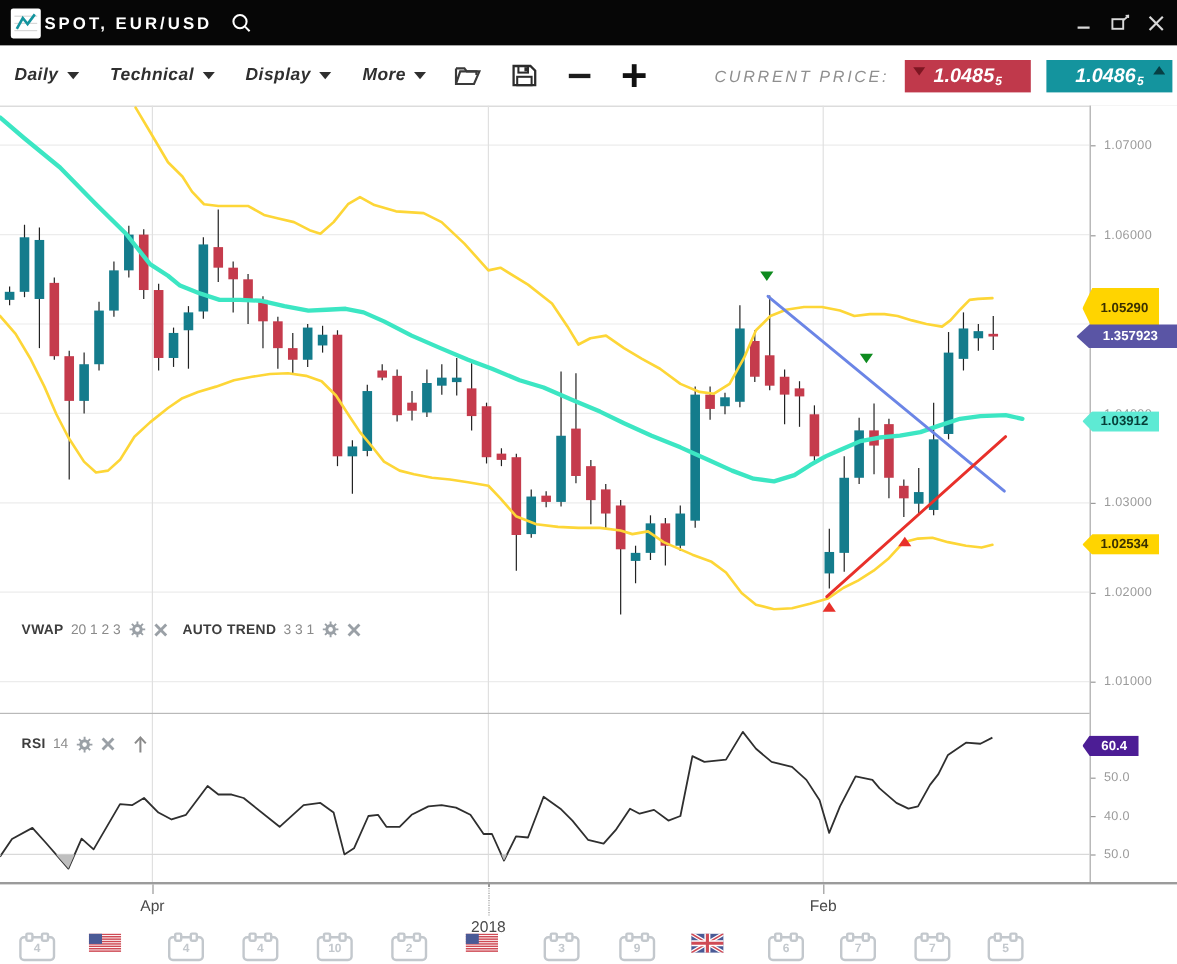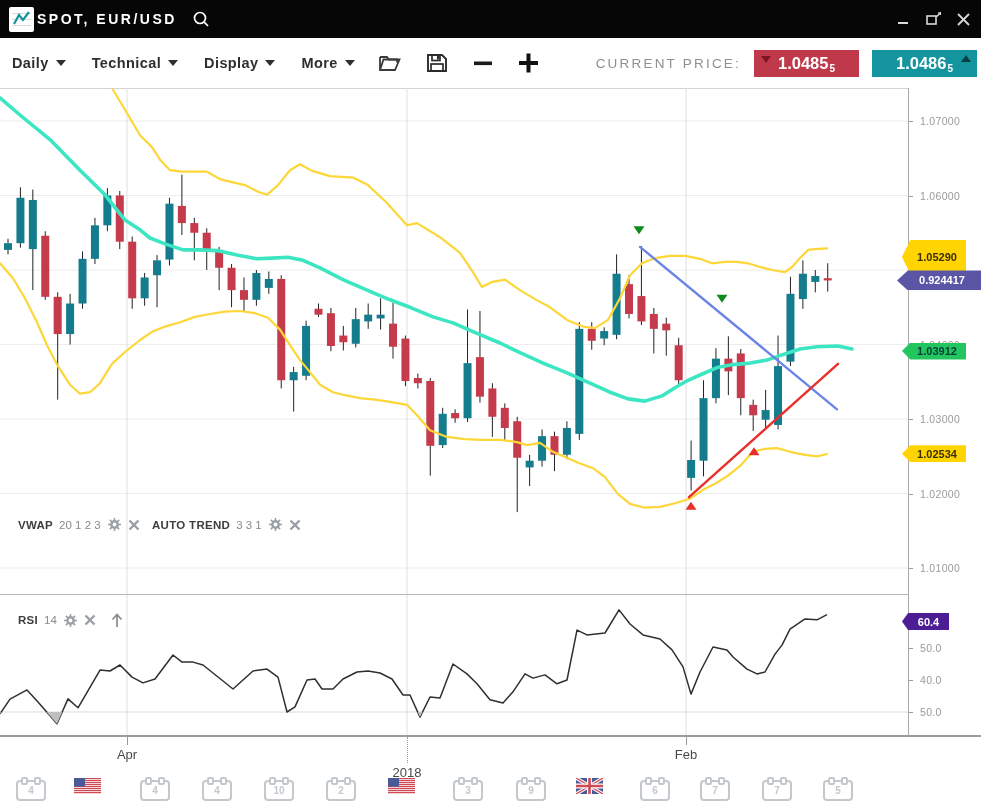--- a/index.html
+++ b/index.html
@@ -6,21 +6,21 @@
   body{width:981px;height:803px;position:relative;font-family:"Liberation Sans",sans-serif;background:#fff;overflow:hidden;}
   
   .titlebar{position:absolute;top:0;left:0;width:981px;height:38px;background:#060606;display:flex;align-items:center;}
   .app-icon{width:25px;height:25px;background:#fff;border-radius:2px;margin-left:9px;position:relative;flex:0 0 auto;}
   .app-icon .nb{position:absolute;left:3px;right:3px;height:1px;background:#d8d8d8;}
   .title-text{color:#fff;font-size:14px;font-weight:700;letter-spacing:2.5px;margin-left:3px;}
   .search-btn{margin-left:14px;cursor:pointer;display:flex;align-items:center;}
   .win-controls{position:absolute;right:10px;top:0;height:38px;display:flex;align-items:center;gap:14px;}
   .win-btn{width:16px;height:16px;display:flex;align-items:center;justify-content:center;cursor:pointer;}
   
-  .toolbar{position:absolute;top:38px;left:0;width:981px;height:50px;background:#fff;border-bottom:1px solid #d4d4d4;display:flex;align-items:center;}
+  .toolbar{position:absolute;top:38px;left:0;width:981px;height:50px;background:#fff;border-bottom:1px solid #d4d4d4;display:flex;align-items:center;font-style:italic;}
   .menu-item{display:flex;align-items:center;gap:7px;margin-left:26px;font-size:14.5px;font-weight:700;color:#2f2f2f;letter-spacing:.4px;cursor:pointer;}
   .menu-item:first-child{margin-left:12px;}
   .caret{width:0;height:0;border-left:5px solid transparent;border-right:5px solid transparent;border-top:6px solid #2f2f2f;}
   .tool-icon{margin-left:22px;cursor:pointer;display:flex;align-items:center;}
   .cp-wrap{position:absolute;right:4px;top:0;height:50px;display:flex;align-items:center;gap:13px;}
   .cp-label{font-size:13.5px;color:#8f8f8f;letter-spacing:2.2px;font-weight:400;}
   .price-box{width:105px;height:27px;display:flex;align-items:center;justify-content:center;color:#fff;font-size:16.5px;font-weight:600;position:relative;cursor:pointer;}
   .price-box .sub{font-size:10px;align-self:flex-end;margin-bottom:3px;margin-left:1px;}
   .arr{position:absolute;width:0;height:0;}
   .arr-down{left:7px;top:6px;border-left:5px solid transparent;border-right:5px solid transparent;border-top:7px solid #7d1622;}
@@ -544,22 +544,22 @@
     <div class="tick-label" style="top:399.50000000000034px">1.02000</div>
     <div class="tick-dash" style="top:480.0000000000004px"></div>
     <div class="tick-label" style="top:474.0000000000004px">1.01000</div>
     <div class="tick-dash" style="top:560px"></div>
     <div class="tick-label" style="top:554px">50.0</div>
     <div class="tick-dash" style="top:592px"></div>
     <div class="tick-label" style="top:586px">40.0</div>
     <div class="tick-dash" style="top:624px"></div>
     <div class="tick-label" style="top:618px">50.0</div>
     <div class="tag" style="top:151.89500000000086px;left:-7px;width:64px;height:34px;background:#ffd400;color:#3a3000">1.05290</div>
-    <div class="tag" style="top:182.43000000000063px;left:-12px;width:84px;height:20px;background:#5a55a5;color:#ffffff">0.924417</div>
-    <div class="tag" style="top:254.55600000000015px;left:-7px;width:64px;height:17px;background:#22c55e;color:#063f38">1.03912</div>
+    <div class="tag" style="top:182.43000000000063px;left:-12px;width:84px;height:20px;background:#5a55a5;color:#ffffff">1.357923</div>
+    <div class="tag" style="top:254.55600000000015px;left:-7px;width:64px;height:17px;background:#5eead4;color:#063f38">1.03912</div>
     <div class="tag" style="top:357.21700000000106px;left:-7px;width:64px;height:17px;background:#ffd400;color:#3a3000">1.02534</div>
     <div class="tag" style="top:525px;left:-7px;width:47px;height:17px;background:#4c1d95;color:#ffffff">60.4</div>
   </div>
 
 <div class="timeline" id="timeline">
     <div class="tl-tick" style="left:127px;height:8px"></div>
     <div class="tl-label" style="left:127px;top:10px">Apr</div>
     <div class="tl-tick dotted" style="left:407px;height:26px"></div>
     <div class="tl-label" style="left:407px;top:28px">2018</div>
     <div class="tl-tick" style="left:686px;height:8px"></div>

